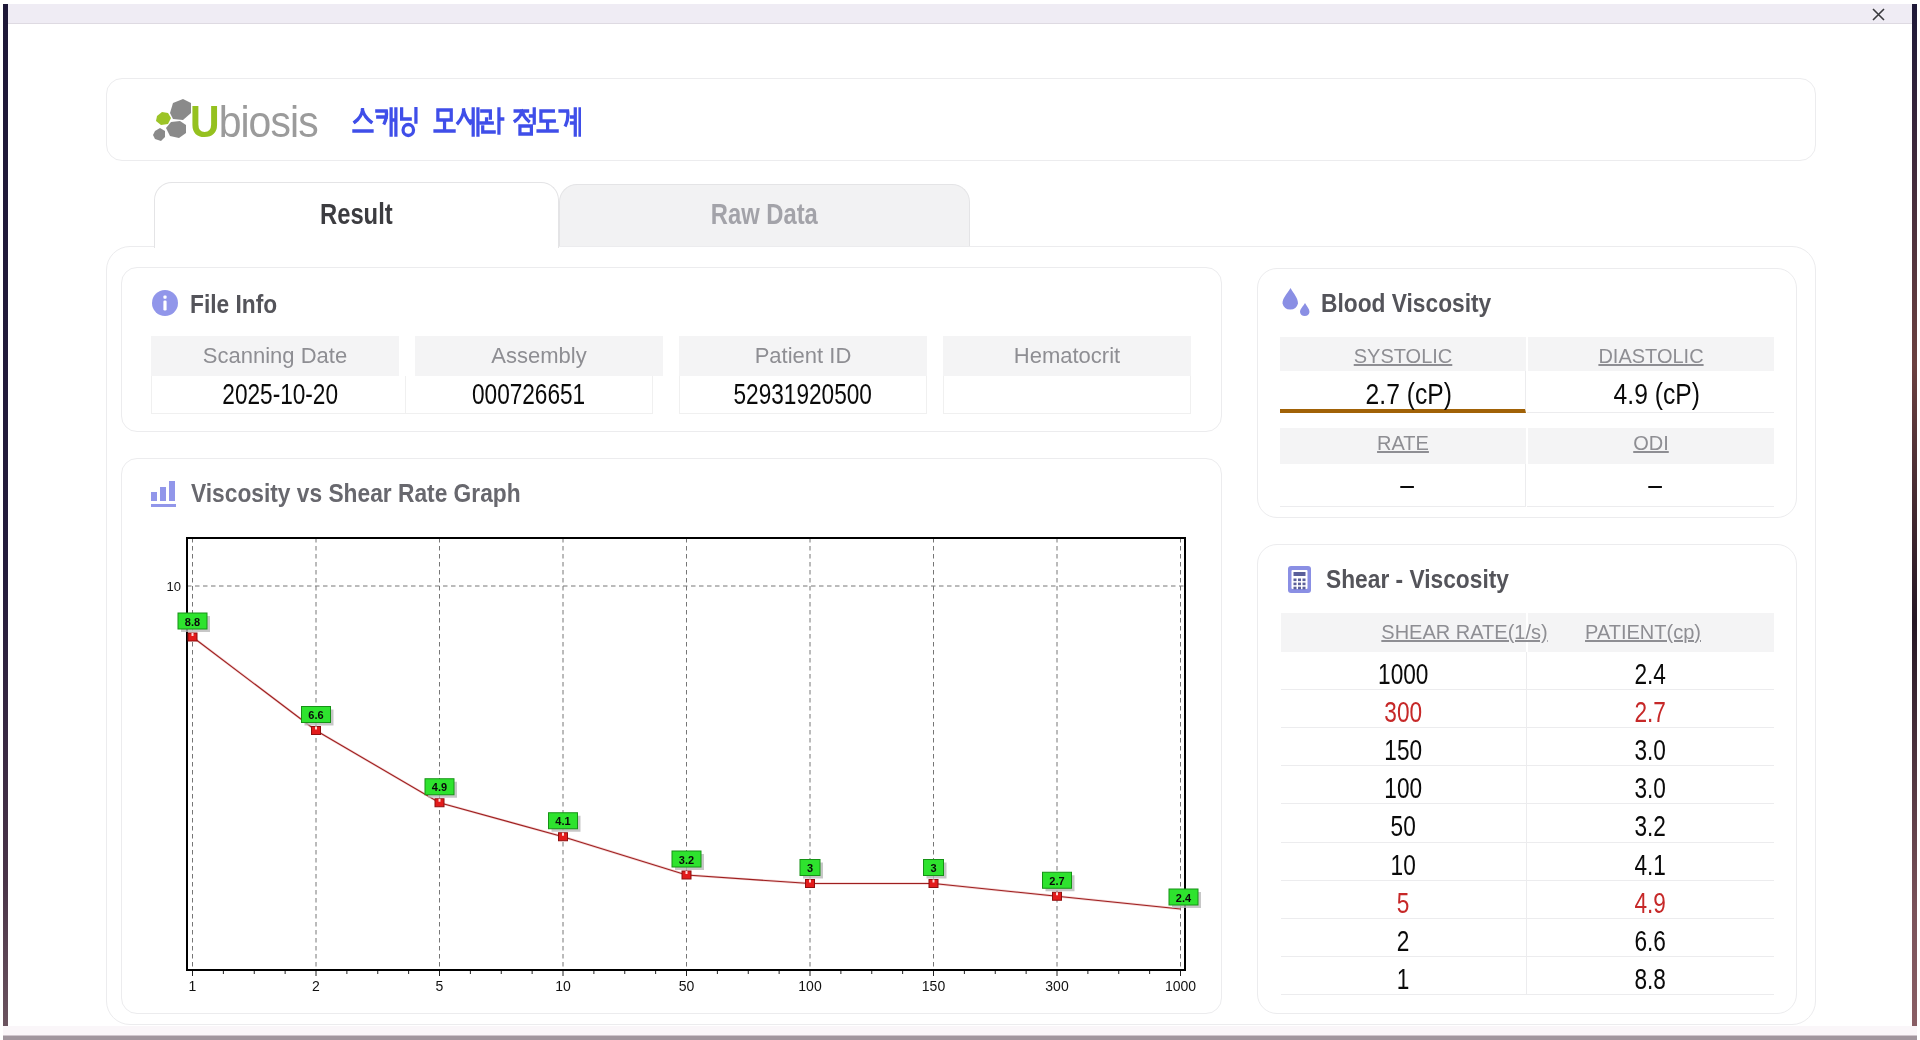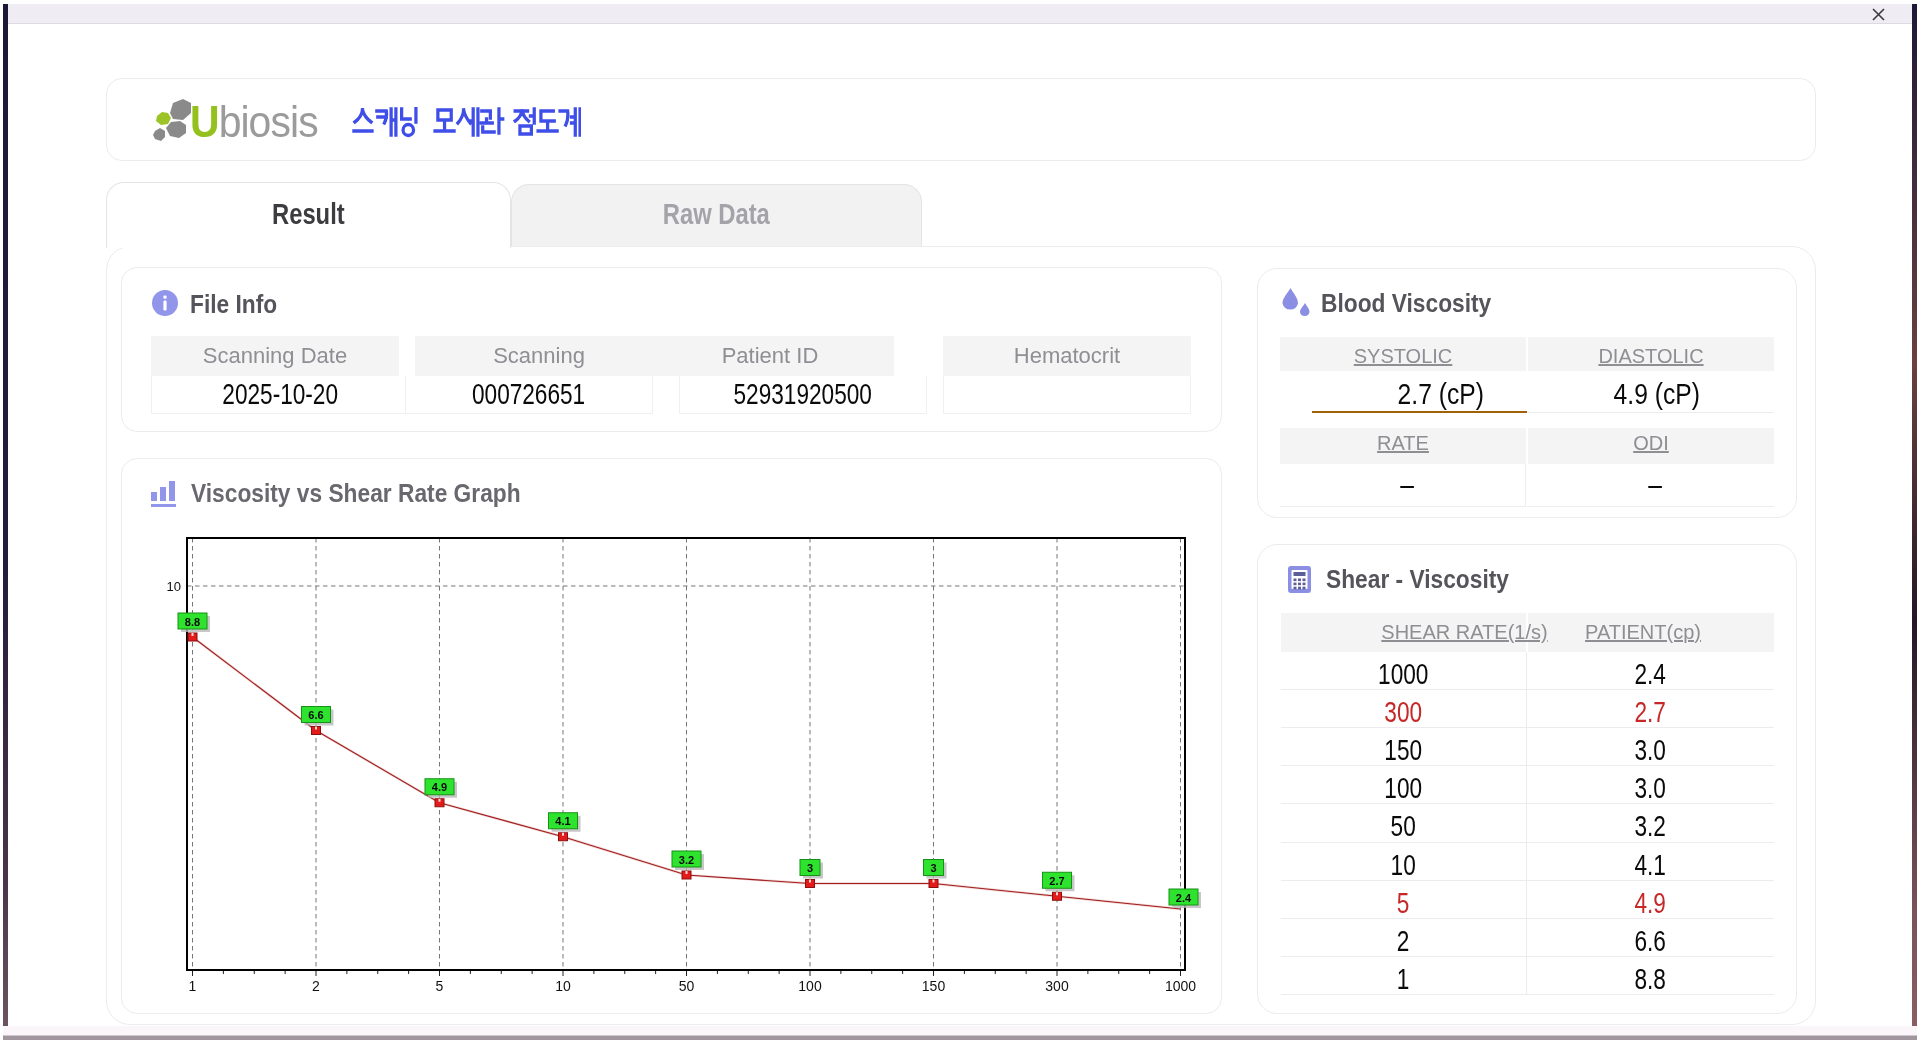--- a/index.html
+++ b/index.html
@@ -10,21 +10,21 @@
 #borderL { left:3px; top:4px; width:5px; height:1030px; background:linear-gradient(#1e1838,#241c3c 55%,#4a3448 85%,#6d5560); }
 #borderR { left:1912px; top:4px; width:5px; height:1030px; background:linear-gradient(#1e1838 0%,#6a4040 35%,#251725 60%,#7a525a 88%,#8a5f66); }
 #botband1 { left:3px; top:1026px; width:1914px; height:9px; background:#faf6f9; }
 #botband2 { left:3px; top:1035px; width:1914px; height:5px; background:#a1969e; border-top:1px solid #cfc5cc; }
 
 #headercard { left:106px; top:78px; width:1710px; height:83px; background:#fff; border:1px solid #ececee; border-radius:16px; }
 #logotext { left:190px; top:97px; font-size:44px; letter-spacing:-1px; transform:scaleX(0.93); transform-origin:left top; white-space:nowrap; }
 #logotext .u { color:#95c11f; font-weight:bold; }
 #logotext .rest { color:#9b9b9b; }
 
-.tab { border:1px solid #e4e4e6; border-bottom:none; border-radius:18px 18px 0 0; text-align:center; font-weight:bold; }
+.tab { border:1px solid #e4e4e6; border-bottom:none; border-radius:18px 18px 0 0; text-align:center; font-weight:bold;margin-left:48px; }
 #tabResult { left:106px; top:182px; width:405px; height:66px; background:#fff; z-index:5; color:#3c3c40; font-size:29px; line-height:62px; }
 #tabRaw { left:511px; top:184px; width:411px; height:63px; background:#f2f2f3; color:#a3a3a9; font-size:29px; line-height:58px; }
 
 #container { left:106px; top:246px; width:1710px; height:779px; background:#fff; border:1px solid #ececee; border-radius:24px; }
 .card { background:#fff; border:1px solid #ececee; border-radius:16px; }
 #fileinfo { left:121px; top:267px; width:1101px; height:165px; }
 #graphcard { left:121px; top:458px; width:1101px; height:556px; }
 #bloodcard { left:1257px; top:268px; width:540px; height:250px; border-radius:20px; }
 #shearcard { left:1257px; top:544px; width:540px; height:470px; border-radius:20px; }
 .cardtitle { font-weight:bold; color:#54545a; font-size:26px; white-space:nowrap; transform:scaleX(0.875); transform-origin:left center; }
@@ -101,22 +101,22 @@
 <div class="abs" id="container"></div>
 
 <div class="abs card" id="fileinfo"></div>
 <svg class="abs" style="left:152px;top:290px" width="26" height="26" viewBox="0 0 26 26">
   <circle cx="13" cy="13" r="13" fill="#9196ea"></circle>
   <rect x="11.4" y="5.5" width="3.2" height="3.2" rx="1" fill="#fff"></rect>
   <rect x="11.4" y="10.5" width="3.2" height="10" rx="1.2" fill="#fff"></rect>
 </svg>
 <div class="abs cardtitle" style="left:190px;top:289px">File Info</div>
 <div class="abs fhead" style="left:151px;top:336px;width:248px">Scanning Date</div>
-<div class="abs fhead" style="left:415px;top:336px;width:248px">Scanning</div>
-<div class="abs fhead" style="left:646px;top:336px;width:248px">Patient ID</div>
+<div class="abs fhead" style="left:415px;top:336px;width:248px">Assembly</div>
+<div class="abs fhead" style="left:679px;top:336px;width:248px">Patient ID</div>
 <div class="abs fhead" style="left:943px;top:336px;width:248px">Hematocrit</div>
 <div class="abs fval" style="left:151px;top:376px;width:259px"><span class="num">2025-10-20</span></div>
 <div class="abs fval" style="left:405px;top:376px;width:248px"><span class="num">000726651</span></div>
 <div class="abs fval" style="left:679px;top:376px;width:248px"><span class="num">52931920500</span></div>
 <div class="abs fval" style="left:943px;top:376px;width:248px"></div>
 
 <div class="abs card" id="graphcard"></div>
 <svg class="abs" style="left:150px;top:480px" width="30" height="28" viewBox="0 0 30 28">
   <rect x="1" y="12" width="6" height="9" fill="#9196ea"></rect>
   <rect x="10" y="7" width="6" height="14" fill="#9196ea"></rect>
@@ -227,21 +227,21 @@
   </svg>
 
 <div class="abs card" id="bloodcard"></div>
 <svg class="abs" style="left:1282px;top:287px" width="30" height="32" viewBox="0 0 30 32">
   <path d="M8.5 1 C12 7 16 11 16 16.5 A8 8 0 0 1 0.5 16.5 C0.5 11 5 7 8.5 1 Z" fill="#8a8fe4"></path>
   <path d="M23 16 C25 19.5 27.5 22 27.5 25 A4.8 4.8 0 0 1 18 25 C18 22 21 19.5 23 16 Z" fill="#8a8fe4"></path>
 </svg>
 <div class="abs cardtitle" style="left:1321px;top:288px">Blood Viscosity</div>
 <div class="abs bhead" style="left:1280px;top:337px;width:246px;line-height:38px;height:34px">SYSTOLIC</div>
 <div class="abs bhead" style="left:1528px;top:337px;width:246px;line-height:38px;height:34px">DIASTOLIC</div>
-<div class="abs bval" style="left:1312px;top:371px;width:246px;height:42px;line-height:42px;border-bottom:2px solid #a16207;border-right:1px solid #ececee"><span class="num" style="transform:translate(6px,1.5px) scaleX(0.85)">2.7 (cP)</span></div>
+<div class="abs bval" style="left:1280px;top:371px;width:246px;height:42px;line-height:42px;border-bottom:4px solid #a16207;border-right:1px solid #ececee"><span class="num" style="transform:translate(6px,1.5px) scaleX(0.85)">2.7 (cP)</span></div>
 <div class="abs bval" style="left:1527px;top:371px;width:247px;height:42px;line-height:42px;border-bottom:1px solid #ececee"><span class="num" style="transform:translate(6px,1.5px) scaleX(0.85)">4.9 (cP)</span></div>
 <div class="abs bhead" style="left:1280px;top:428px;width:246px;line-height:31px;height:36px">RATE</div>
 <div class="abs bhead" style="left:1528px;top:428px;width:246px;line-height:31px;height:36px">ODI</div>
 <div class="abs bval" style="left:1280px;top:464px;width:246px;height:43px;line-height:43px;border-bottom:1px solid #ececee;border-right:1px solid #ececee"><span class="num" style="transform:translate(5px,0) scaleX(0.85)">–</span></div>
 <div class="abs bval" style="left:1527px;top:464px;width:247px;height:43px;line-height:43px;border-bottom:1px solid #ececee"><span class="num" style="transform:translate(5px,0) scaleX(0.85)">–</span></div>
 
 <div class="abs card" id="shearcard"></div>
 <svg class="abs" style="left:1288px;top:566px" width="23" height="27" viewBox="0 0 23 27">
   <rect x="0" y="0" width="23" height="27" rx="3" fill="#8a8fe4"></rect>
   <rect x="3.5" y="4" width="16" height="19" rx="1" fill="#fff"></rect>

